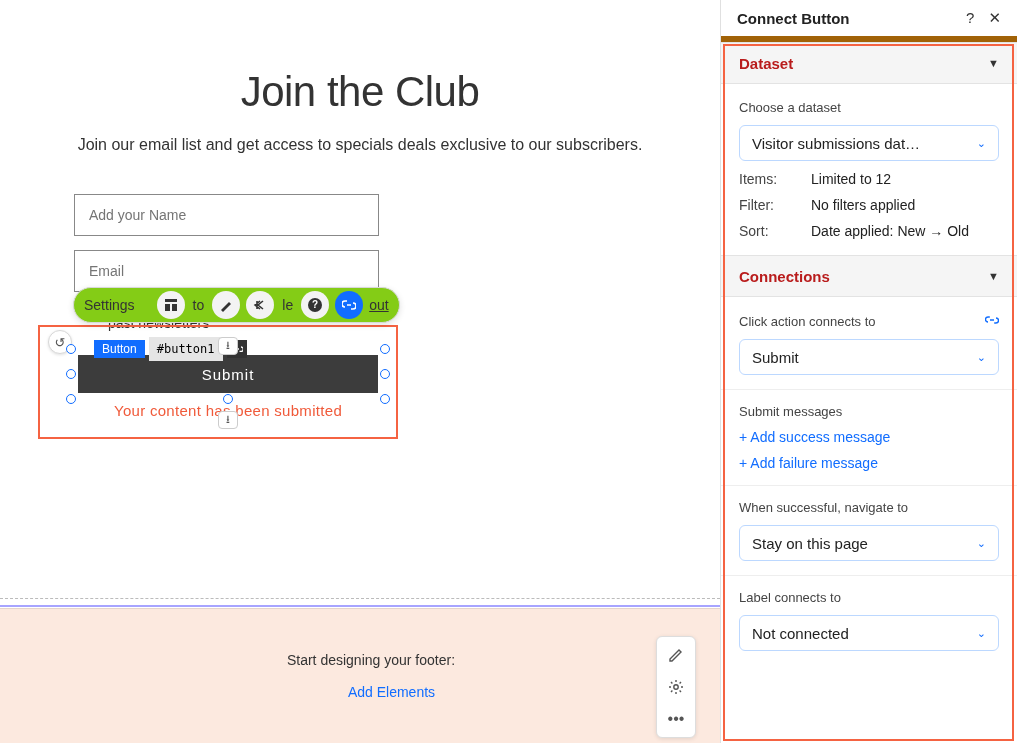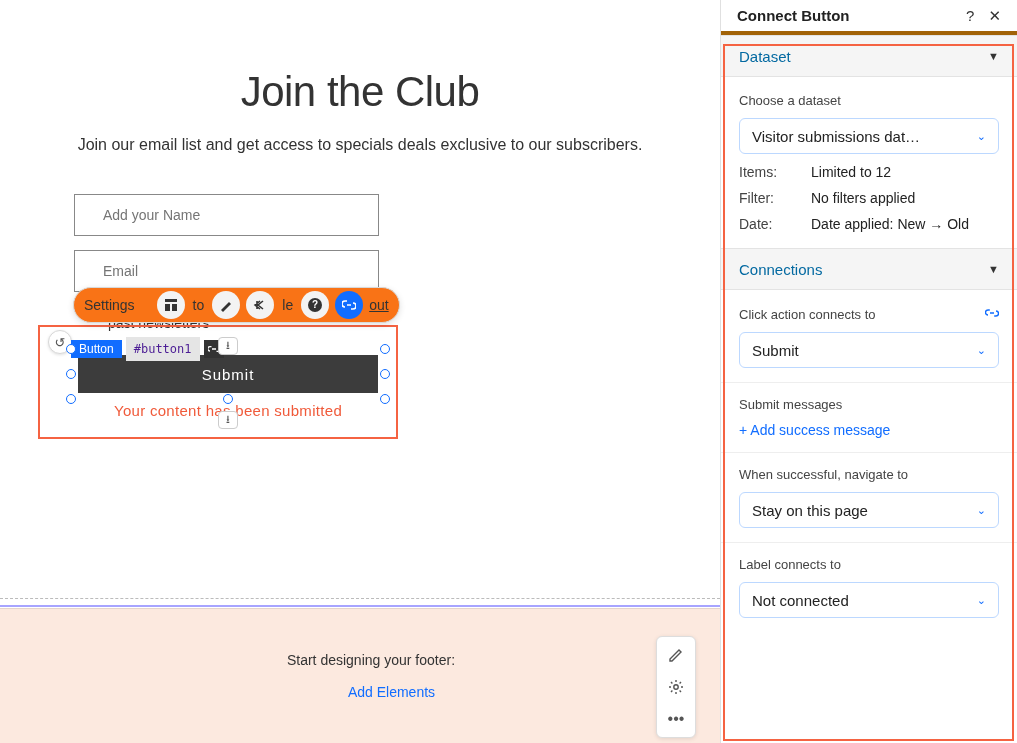--- a/index.html
+++ b/index.html
@@ -5,36 +5,36 @@
   * { box-sizing: border-box; margin: 0; padding: 0; }
   body { font-family: -apple-system, BlinkMacSystemFont, "Segoe UI", Helvetica, Arial, sans-serif; background: #fff; width: 1017px; height: 743px; overflow: hidden; position: relative; color: #333; }
   
   .canvas { position: absolute; left: 0; top: 0; width: 720px; height: 743px; }
   .panel { position: absolute; right: 0; top: 0; width: 297px; height: 743px; border-left: 1px solid #e0e0e0; background: #fff; display: flex; flex-direction: column; }
   
   .page-title { font-size: 42px; font-weight: 400; text-align: center; color: #333; margin-top: 68px; letter-spacing: -0.5px; }
   .page-subtitle { font-size: 16px; text-align: center; color: #333; margin-top: 20px; padding: 0 20px; }
   
   .form-area { margin: 40px 0 0 74px; width: 305px; }
-  .form-input { width: 100%; height: 42px; border: 1px solid #888; padding: 0 28px; font-size: 14px; color: #888; margin-bottom: 14px; }
+  .form-input { width: 100%; height: 42px; border: 1px solid #888; padding: 0 14px; font-size: 14px; color: #888; margin-bottom: 14px; }
   
   .selection-wrap { position: absolute; left: 38px; top: 325px; width: 360px; height: 114px; border: 2px solid #f56342; }
   
-  .float-toolbar { position: absolute; left: 73px; top: 287px; height: 36px; background: #f97316; border: 1px solid #d8d8d8; border-radius: 18px; display: flex; align-items: center; padding: 0 10px; gap: 6px; box-shadow: 0 2px 6px rgba(0,0,0,0.12); z-index: 5; }
+  .float-toolbar { position: absolute; left: 73px; top: 287px; height: 36px; background: #84cc16; border: 1px solid #d8d8d8; border-radius: 18px; display: flex; align-items: center; padding: 0 10px; gap: 6px; box-shadow: 0 2px 6px rgba(0,0,0,0.12); z-index: 5; }
   .float-toolbar .lbl { font-size: 14px; color: #333; margin-right: 6px; }
   .tb-icon { width: 28px; height: 28px; border-radius: 14px; display: flex; align-items: center; justify-content: center; background: #f3f3f3; color: #333; font-size: 14px; cursor: pointer; }
   .tb-icon.blue { background: #116dff; color: #fff; }
   .tb-sep-text { font-size: 14px; color: #333; padding: 0 2px; }
   .tb-link { font-size: 14px; color: #333; text-decoration: underline; }
   
   .undo-chip { position: absolute; left: 48px; top: 330px; width: 24px; height: 24px; border-radius: 12px; background: #fff; border: 1px solid #d8d8d8; display:flex; align-items:center; justify-content:center; font-size: 13px; color:#555; z-index:6; box-shadow:0 1px 3px rgba(0,0,0,0.12); }
   
-  .element-tag-row { position: absolute; left: 71px; top: 337px; display: flex; align-items: center; gap: 4px; z-index: 6; }
+  .element-tag-row { position: absolute; left: 94px; top: 337px; display: flex; align-items: center; gap: 4px; z-index: 6; }
   .tag-button { background: #116dff; color: #fff; font-size: 12px; padding: 2px 8px; height: 18px; display:flex; align-items:center; }
-  .tag-id { background: #e5e5e5; color: #4c1d95; font-size: 12px; font-family: monospace; padding: 12px 8px; height: 18px; display:flex; align-items:center;text-align:center; }
+  .tag-id { background: #e5e5e5; color: #000000; font-size: 12px; font-family: monospace; padding: 12px 8px; height: 18px; display:flex; align-items:center;text-align:center; }
   .tag-link { background: #333; color: #fff; width: 20px; height: 18px; display:flex; align-items:center; justify-content:center; font-size: 11px; }
   
   .submit-btn { position: absolute; left: 78px; top: 355px; width: 300px; height: 38px; background: #3c3c3c; color: #fff; border: none; font-size: 15px; letter-spacing: 1px; z-index: 4; }
   .sel-handles { position: absolute; left: 70px; top: 348px; width: 316px; height: 52px; pointer-events:none; z-index:7; }
   .sel-handles .h { position:absolute; width:10px; height:10px; background:#fff; border:1px solid #116dff; border-radius:5px; }
   .h.tl{left:-4px;top:-4px} .h.tr{right:-4px;top:-4px} .h.bl{left:-4px;bottom:-4px} .h.br{right:-4px;bottom:-4px}
   .h.tm{left:50%;top:-4px;margin-left:-5px} .h.bm{left:50%;bottom:-4px;margin-left:-5px}
   .h.ml{left:-4px;top:50%;margin-top:-5px} .h.mr{right:-4px;top:50%;margin-top:-5px}
   .dl-chip { position:absolute; left:50%; margin-left:-10px; width:20px; height:18px; background:#fff; border:1px solid #ccc; border-radius:4px; display:flex; align-items:center; justify-content:center; font-size:11px; color:#555; }
   .dl1{top:-11px} .dl2{bottom:-29px}
@@ -45,29 +45,29 @@
   .footer-band::before { content:""; position:absolute; top:-4px; left:0; width:720px; height:2px; background:#a7a4ff; }
   .footer-text { font-size: 14px; color: #333; }
   .footer-link { font-size: 14px; color: #116dff; cursor:pointer;margin-left:41px; }
   
   .hline-dashed { position:absolute; left:0; top:598px; width:720px; border-top:1px dashed #bbb; }
   
   .side-tools { position:absolute; left:656px; top:636px; width:40px; background:#fff; border:1px solid #ddd; border-radius:6px; display:flex; flex-direction:column; align-items:center; padding:6px 0; gap:8px; box-shadow:0 1px 4px rgba(0,0,0,0.1); z-index: 8; }
   .side-tools .ic { width:28px; height:24px; display:flex; align-items:center; justify-content:center; color:#555; cursor:pointer; }
   
   
-  .panel-header { height:35px; display:flex; align-items:center; justify-content:space-between; padding:0 16px; border-bottom:4px solid #a16207; }
+  .panel-header { height:42px; display:flex; align-items:center; justify-content:space-between; padding:0 16px; border-bottom:6px solid #a16207; }
   .panel-title { font-size:15px; font-weight:600; color:#222; }
   .panel-header-icons { display:flex; gap:14px; }
   .ph-ic { color:#333; cursor:pointer; font-size:15px; }
   
   .panel-outline { position:absolute; left:723px; top:44px; width:291px; height:697px; border:2px solid #f56342; pointer-events:none; z-index:20; }
   
   .section-head { height:42px; background:#f5f5f5; border-top:1px solid #e3e3e3; border-bottom:1px solid #e3e3e3; display:flex; align-items:center; justify-content:space-between; padding:0 18px; cursor:pointer; }
-  .section-head .t { font-size:15px; font-weight:400; color:#0369a1; }
+  .section-head .t { font-size:15px; font-weight:700; color:#b91c1c; }
   .chev { font-size:11px; color:#333; }
   
   .section-body { padding: 16px 18px; display:flex; flex-direction:column; gap:10px; font-size:14px; color:#333; }
   .field-label { font-size:13px; color:#444; }
   .select { width:100%; height:36px; border:1px solid #bcd8ff; border-radius:6px; padding:0 12px; display:flex; align-items:center; justify-content:space-between; cursor:pointer; color:#222; font-size:15px; }
   .select .arrow { color:#116dff; font-size:11px; }
   .kv { display:flex; font-size:14px; }
   .kv .k { width:72px; color:#444; }
   .kv .v { color:#222; }
   .link-blue { color:#116dff; cursor:pointer; font-size:14px; }
@@ -198,21 +198,21 @@
     </div>
     <div class="kv">
         <span class="k">Items:</span>
         <span class="v">Limited to 12</span>
       </div>
     <div class="kv">
         <span class="k">Filter:</span>
         <span class="v">No filters applied</span>
       </div>
     <div class="kv">
-        <span class="k">Date:</span>
+        <span class="k">Sort:</span>
         <span class="v">Date applied: New → Old</span>
       </div>
   </div>
 
   <div class="section-head">
     <span class="t">Connections</span>
     <span class="chev">▼</span>
   </div>
   <div class="section-body">
     <div>
@@ -221,20 +221,21 @@
             <path d="M3 8 a2.5 2.5 0 0 1 0-5 l1.8 0 M11 4 a2.5 2.5 0 0 1 0 5 l-1.8 0 M5 6 L9 6" stroke="#116dff" stroke-width="1.4" fill="none"></path>
           </svg></span>
     </div>
     <div class="select">
       <span>Submit</span>
       <span class="arrow">⌄</span>
     </div>
     <div class="divider"></div>
     <div class="field-label">Submit messages</div>
     <div class="link-blue">+ Add success message</div>
+    <div class="link-blue">+ Add failure message</div>
     <div class="divider"></div>
     <div class="field-label">When successful, navigate to</div>
     <div class="select">
       <span>Stay on this page</span>
       <span class="arrow">⌄</span>
     </div>
     <div class="divider"></div>
     <div class="field-label">Label connects to</div>
     <div class="select">
       <span>Not connected</span>

